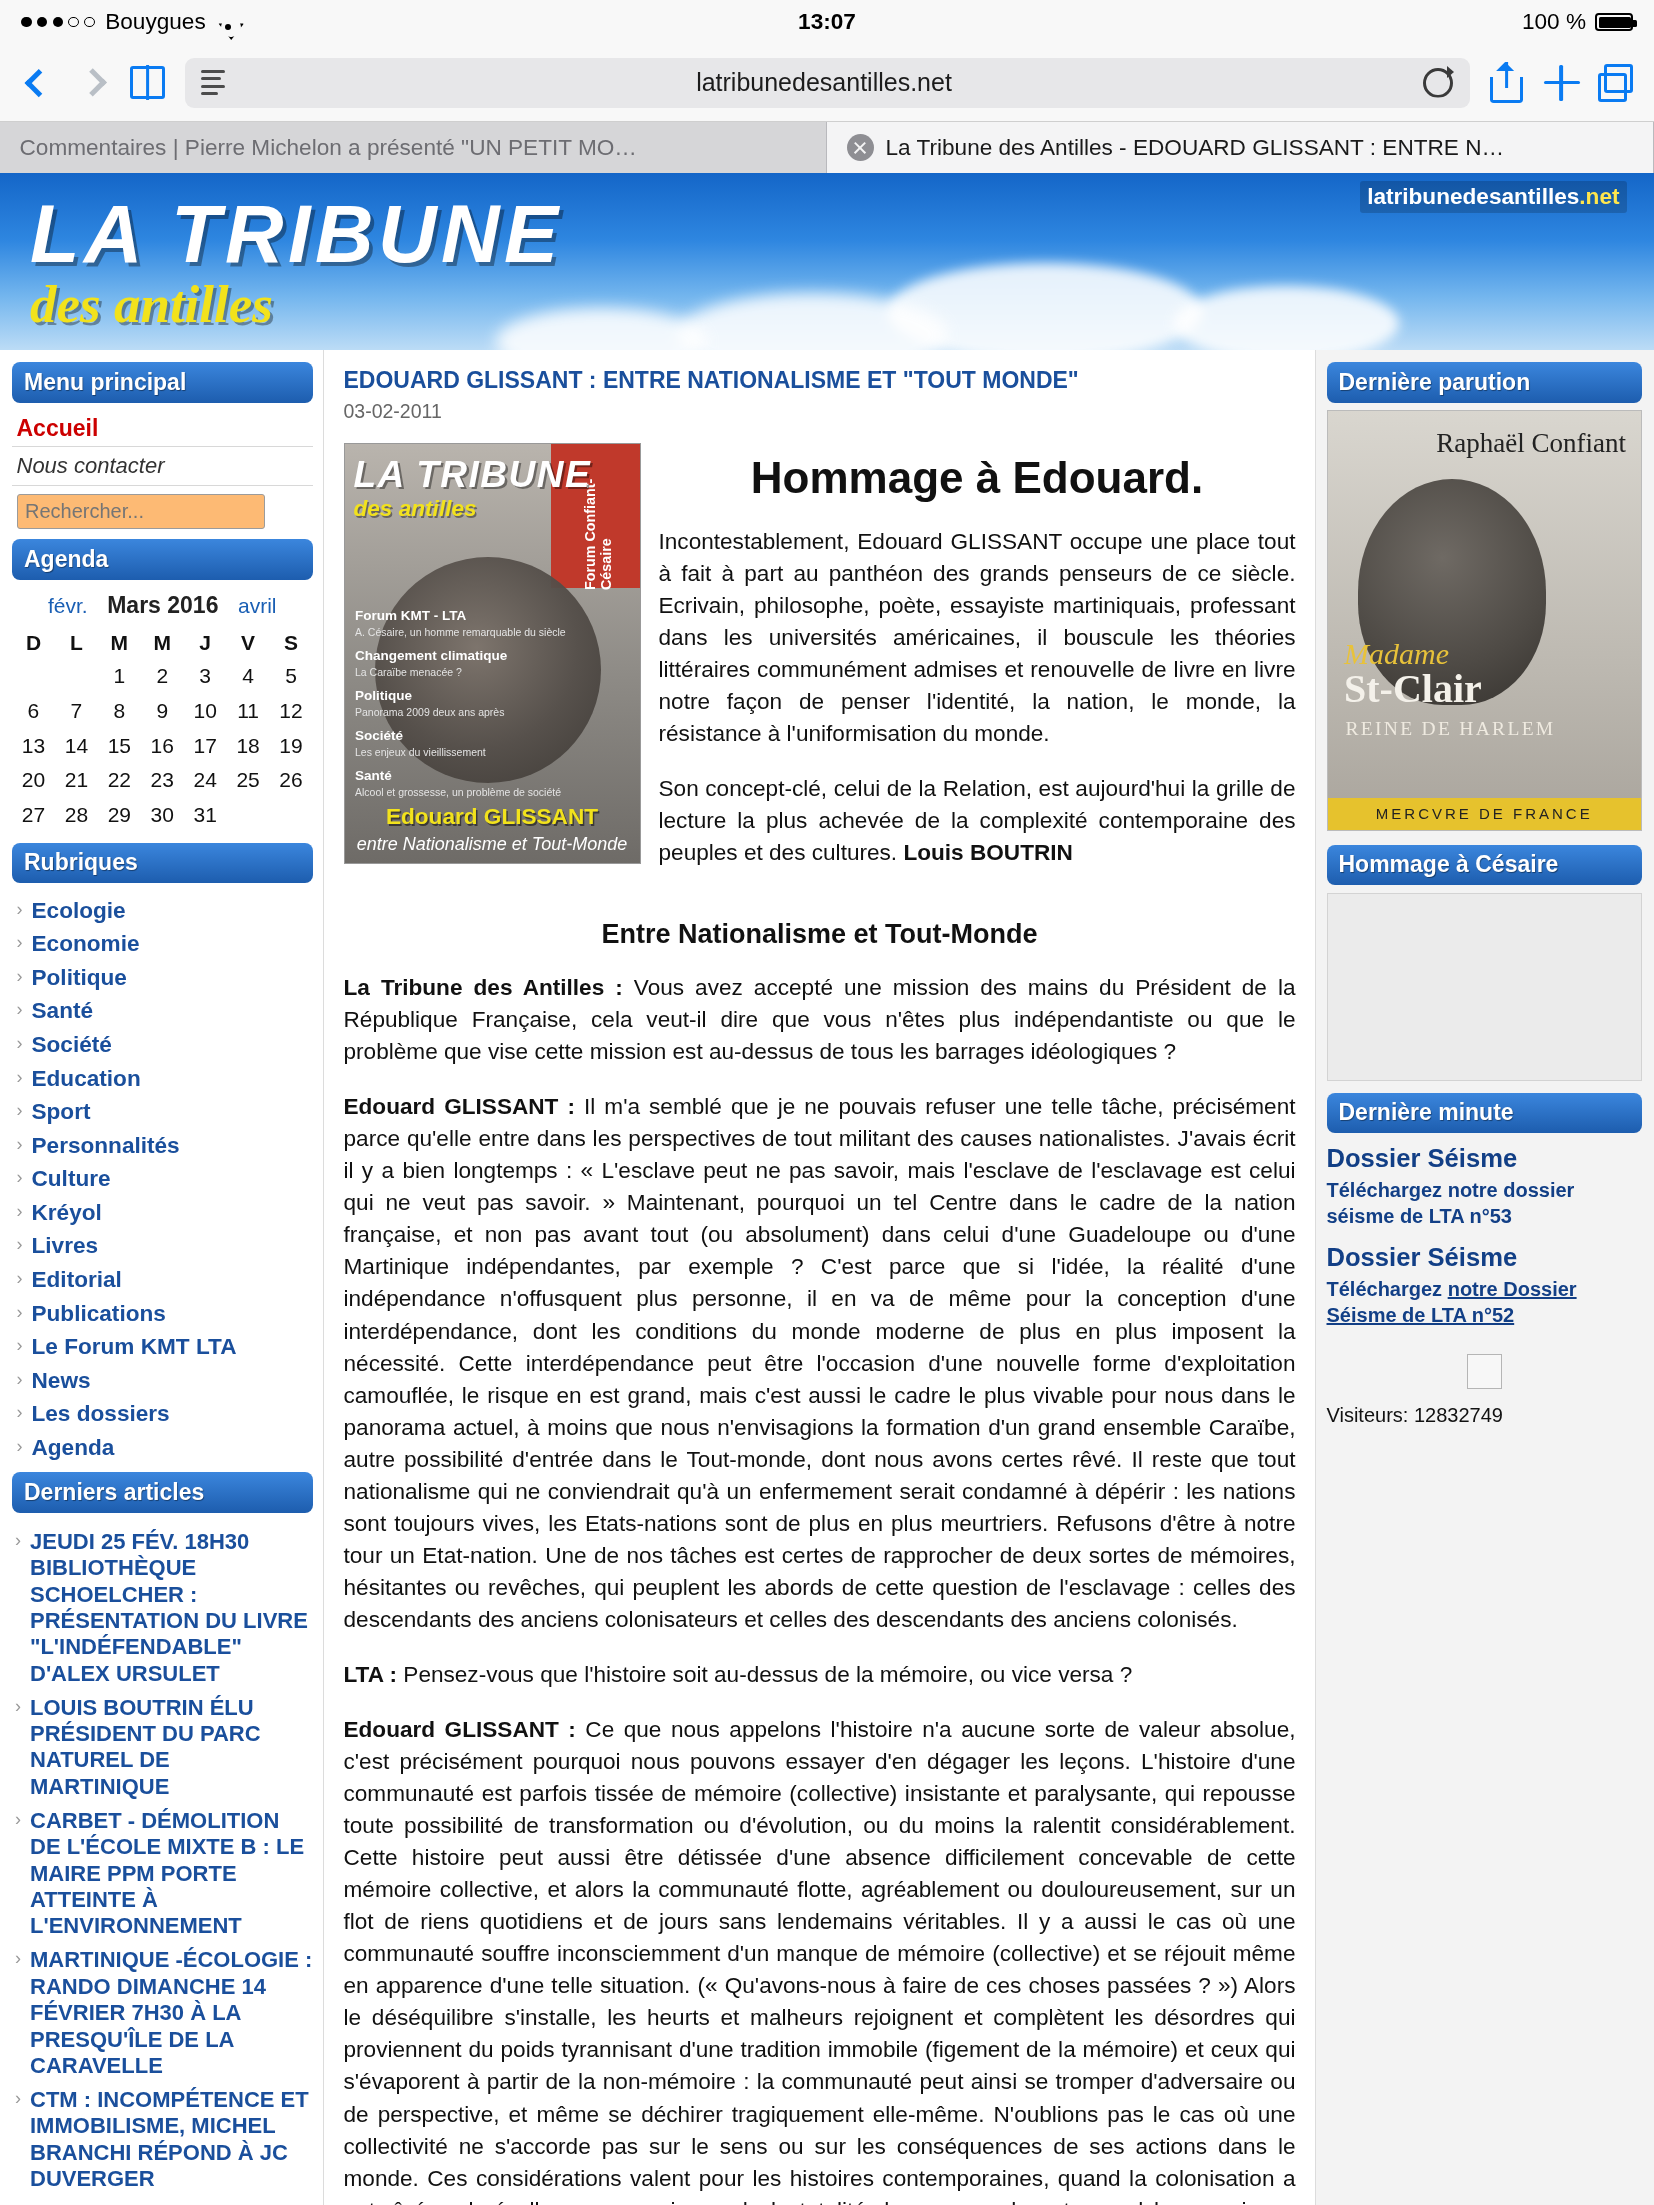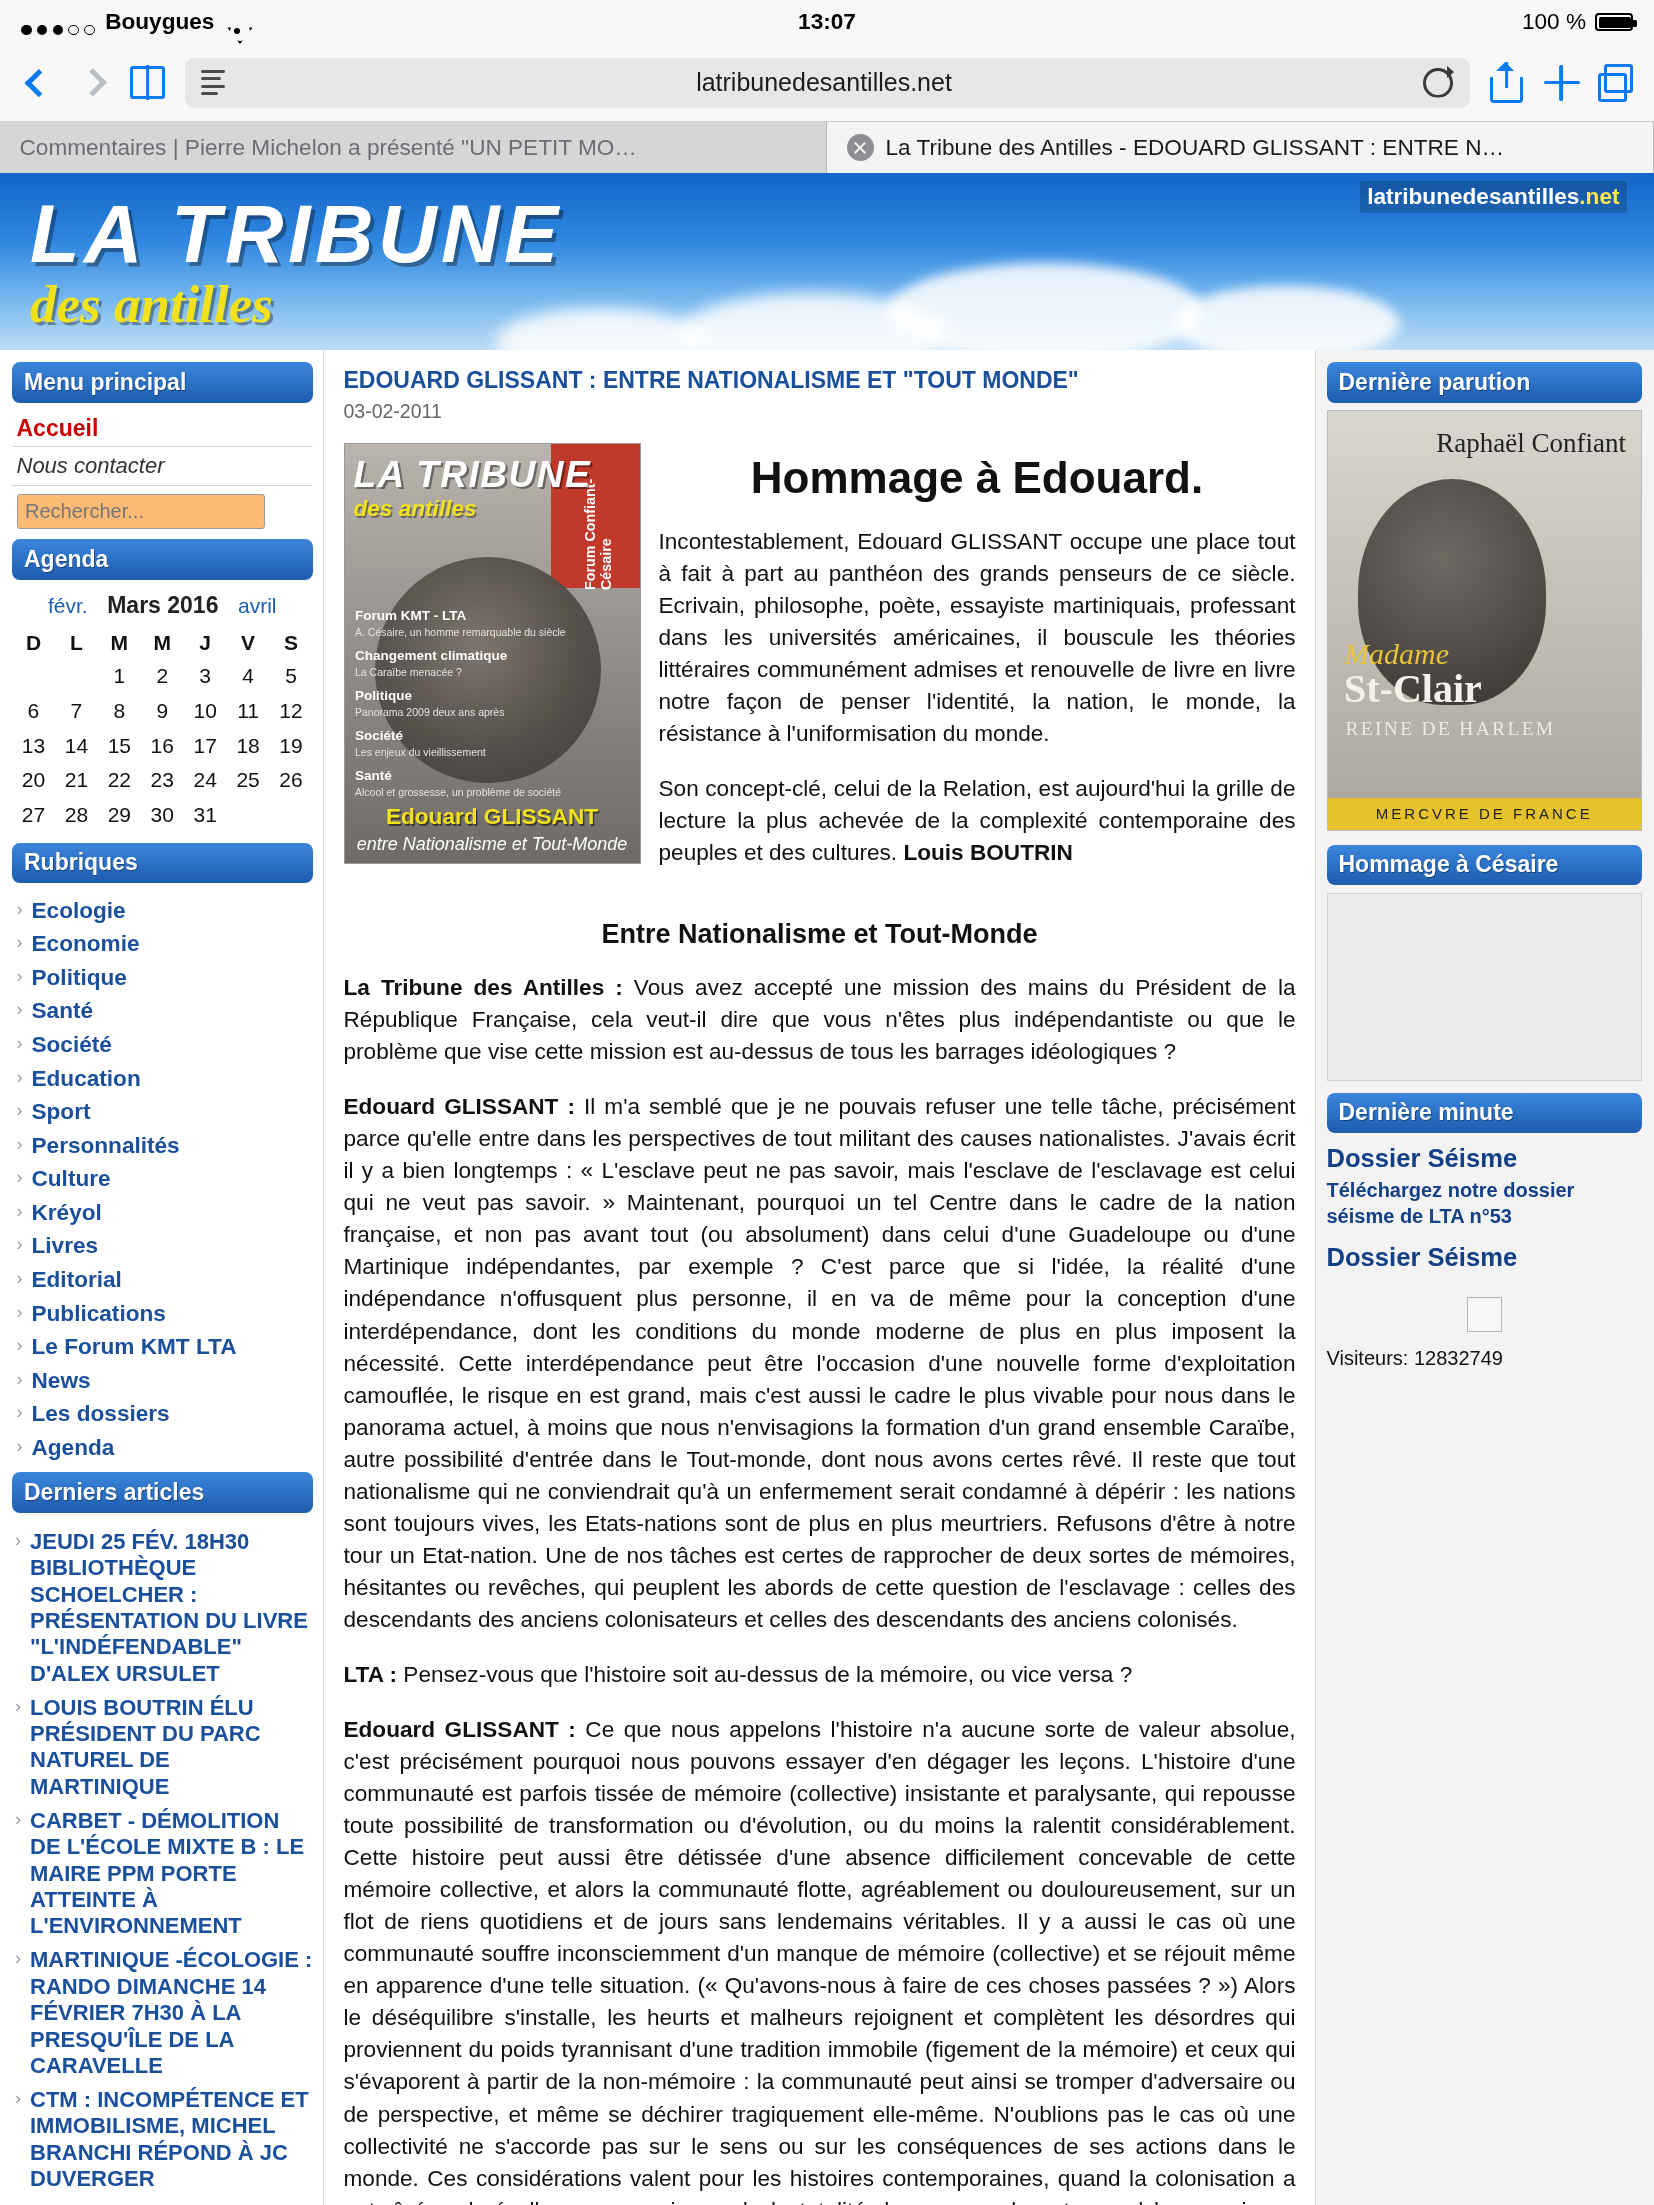--- a/index.html
+++ b/index.html
@@ -10,21 +10,21 @@
     background: #ffffff;
     overflow: hidden;
   }
   .screen { width:1654px; height:2205px; position:relative; display:flex; flex-direction:column; }
 
   
   .statusbar {
     height: 44px; background:#f8f8f8; display:flex; align-items:center;
     padding: 0 21px; font-size: 22.6px; color:#000; flex:0 0 44px;
   }
-  .sb-left { display:flex; align-items:flex-end; gap:10.5px; flex:1;font-weight:bold; }
+  .sb-left { display:flex; align-items:center; gap:10.5px; flex:1; }
   .dots { display:flex; align-items:center; gap:5.3px; }
   .dot { width:10.5px; height:10.5px; border-radius:50%; background:#000; }
   .dot.off { background:transparent; border:1.5px solid #000; width:10.5px; height:10.5px; }
   .carrier { font-size:22.6px; }
   .wifi { width:24px; height:18px; position:relative; display:inline-block; }
   .wifi:before {
     content:""; position:absolute; left:2.3px; top:1.5px; width:19.5px; height:19.5px;
     border:3px solid #000; border-radius:50%;
     clip-path: polygon(50% 100%, 0% 35%, 100% 35%);
   }
@@ -544,20 +544,21 @@
       </div>
 
       <div class="boxhead" style="margin-top:13.5px;">Hommage à Césaire</div>
       <div class="rbox" style="height:188px;"></div>
 
       <div class="boxhead">Dernière minute</div>
       <div class="rnews">
         <h3>Dossier Séisme</h3>
         <p>Téléchargez notre dossier séisme de LTA n°53</p>
         <h3>Dossier Séisme</h3>
+        <p><span>Téléchargez </span><a href="#">notre Dossier Séisme de LTA n°52</a></p>
       </div>
       <div class="checkbox-ph"></div>
       <div class="visitors">
         <span>Visiteurs:</span>
         <span style="font-weight:normal;">12832749</span>
       </div>
     </div>
 
   </div>
 </div>

